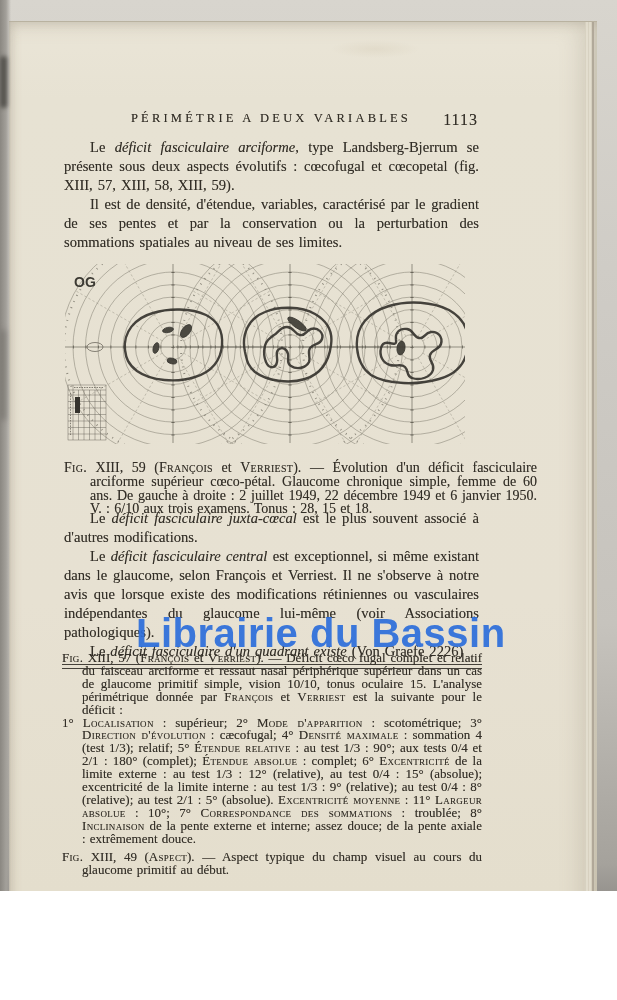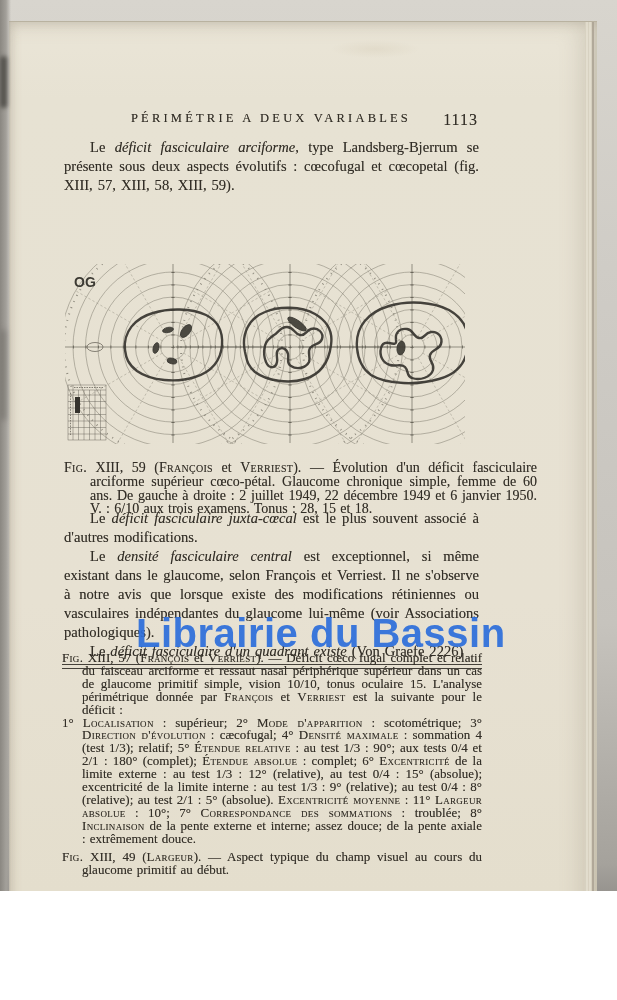--- a/index.html
+++ b/index.html
@@ -66,20 +66,21 @@
   <div class="stain1"></div>
   <div class="stain2"></div>
 
   <div class="header-row ink">
     <span>PÉRIMÉTRIE A DEUX VARIABLES</span>
     <span class="pagenum">1113</span>
   </div>
 
   <div class="body-block ink" id="body1">
     <p><span>Le </span><span class="i">déficit fasciculaire arciforme</span><span>, type Landsberg-Bjerrum se présente sous deux aspects évolutifs : cœcofugal et cœcopetal (fig. XIII, 57, XIII, 58, XIII, 59).</span></p>
+    <p><span>Il est de densité, d'étendue, variables, caractérisé par le gradient de ses pentes et par la conservation ou la perturbation des sommations spatiales au niveau de ses limites.</span></p>
   </div>
 
   <svg class="figure" viewBox="0 0 400 180">
     <defs>
       <clipPath id="figclip">
           <rect x="0" y="0" width="400" height="180"></rect>
         </clipPath>
       <g id="pgrid">
         <circle r="12.5" class="gc"></circle>
           <circle r="25" class="gc"></circle>
@@ -168,26 +169,26 @@
       </g>
 
       <text x="9" y="23" font-family="Liberation Sans, sans-serif" font-size="14" font-weight="bold" fill="#2a2822">OG</text>
     </g>
   </svg>
 
   <p class="caption ink"><span class="sc">Fig.</span><span> XIII, 59 (</span><span class="sc">François</span><span> et </span><span class="sc">Verriest</span><span>). — Évolution d'un déficit fasciculaire arciforme supérieur cœco-pétal. Glaucome chronique simple, femme de 60 ans. De gauche à droite : 2 juillet 1949, 22 décembre 1949 et 6 janvier 1950. V. : 6/10 aux trois examens. Tonus : 28, 15 et 18.</span></p>
 
   <div class="body-block ink" id="body2">
     <p><span>Le </span><span class="i">déficit fasciculaire juxta-cœcal</span><span> est le plus souvent associé à d'autres modifications.</span></p>
-    <p><span>Le </span><span class="i">densité fasciculaire central</span><span> est exceptionnel, si même existant dans le glaucome, selon François et Verriest. Il ne s'observe à notre avis que lorsque existe des modifications rétiniennes ou vasculaires indépendantes du glaucome lui-même (voir Associations pathologiques).</span></p>
+    <p><span>Le </span><span class="i">déficit fasciculaire central</span><span> est exceptionnel, si même existant dans le glaucome, selon François et Verriest. Il ne s'observe à notre avis que lorsque existe des modifications rétiniennes ou vasculaires indépendantes du glaucome lui-même (voir Associations pathologiques).</span></p>
     <p><span>Le </span><span class="i">déficit fasciculaire d'un quadrant existe</span><span> (Von Graefe 2226)</span></p>
   </div>
 
   <div class="watermark" style="color: rgb(46, 111, 219);">Librairie du Bassin</div>
 
   <div class="rule2"></div>
 
   <div class="footnotes ink">
     <p><span class="sc">Fig.</span><span> XIII, 57 (</span><span class="sc">François</span><span> et </span><span class="sc">Verriest</span><span>). — Déficit cœco fugal complet et relatif du faisceau arciforme et ressaut nasal périphérique supérieur dans un cas de glaucome primitif simple, vision 10/10, tonus oculaire 15. L'analyse périmétrique donnée par </span><span class="sc">François</span><span> et </span><span class="sc">Verriest</span><span> est la suivante pour le déficit :</span></p>
     <p class="fn2"><span>1° </span><span class="sc">Localisation</span><span> : supérieur; 2° </span><span class="sc">Mode d'apparition</span><span> : scotométrique; 3° </span><span class="sc">Direction d'évolution</span><span> : cæcofugal; 4° </span><span class="sc">Densité maximale</span><span> : sommation 4 (test 1/3); relatif; 5° </span><span class="sc">Étendue relative</span><span> : au test 1/3 : 90°; aux tests 0/4 et 2/1 : 180° (complet); </span><span class="sc">Étendue absolue</span><span> : complet; 6° </span><span class="sc">Excentricité</span><span> de la limite externe : au test 1/3 : 12° (relative), au test 0/4 : 15° (absolue); excentricité de la limite interne : au test 1/3 : 9° (relative); au test 0/4 : 8° (relative); au test 2/1 : 5° (absolue). </span><span class="sc">Excentricité moyenne</span><span> : 11° </span><span class="sc">Largeur absolue</span><span> : 10°; 7° </span><span class="sc">Correspondance des somma­tions</span><span> : troublée; 8° </span><span class="sc">Inclinaison</span><span> de la pente externe et interne; assez douce; de la pente axiale : extrêmement douce.</span></p>
-    <p class="gap"><span class="sc">Fig.</span><span> XIII, 49 (</span><span class="sc">Largeur</span><span>). — Aspect typique du champ visuel au cours du glaucome primitif au début.</span></p>
+    <p class="gap"><span class="sc">Fig.</span><span> XIII, 49 (</span><span class="sc">Aspect</span><span>). — Aspect typique du champ visuel au cours du glaucome primitif au début.</span></p>
   </div>
 </div>
 
 </body></html>

